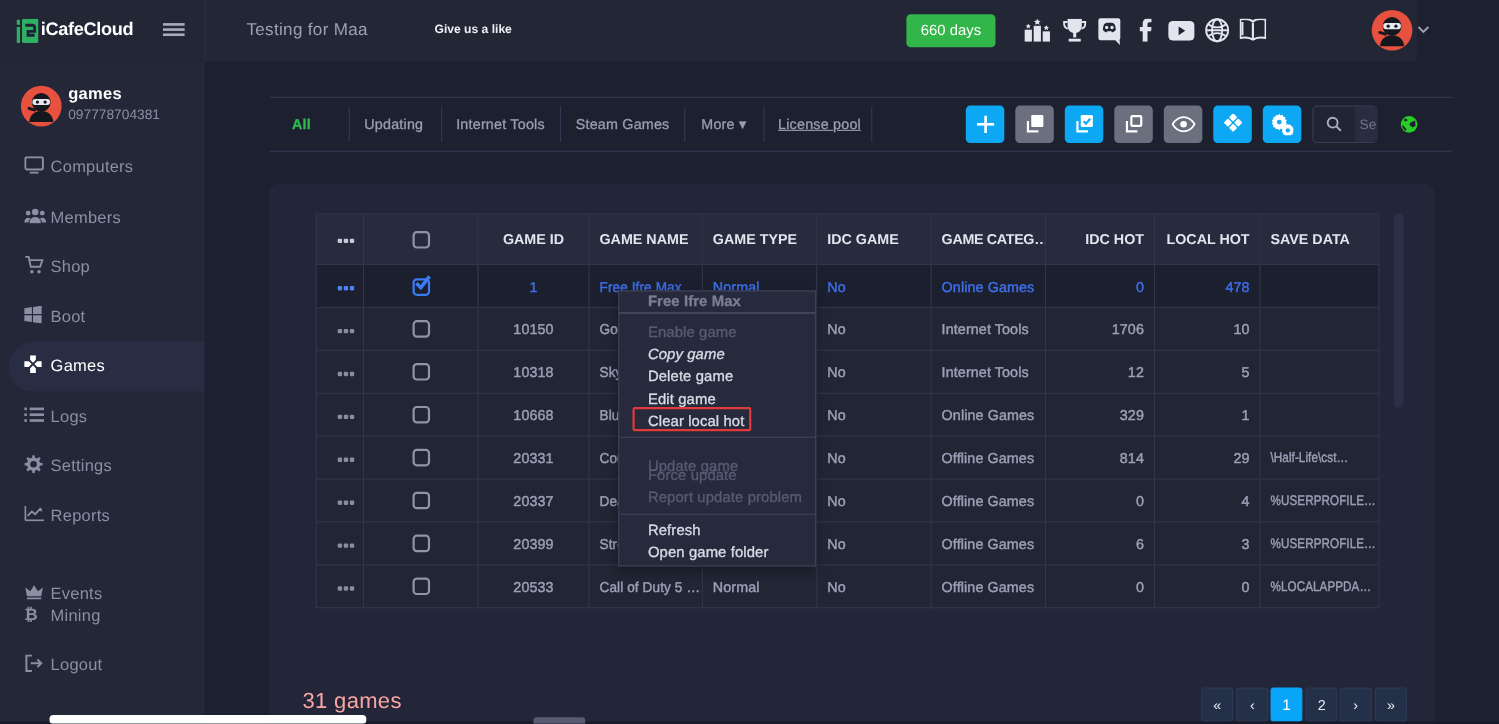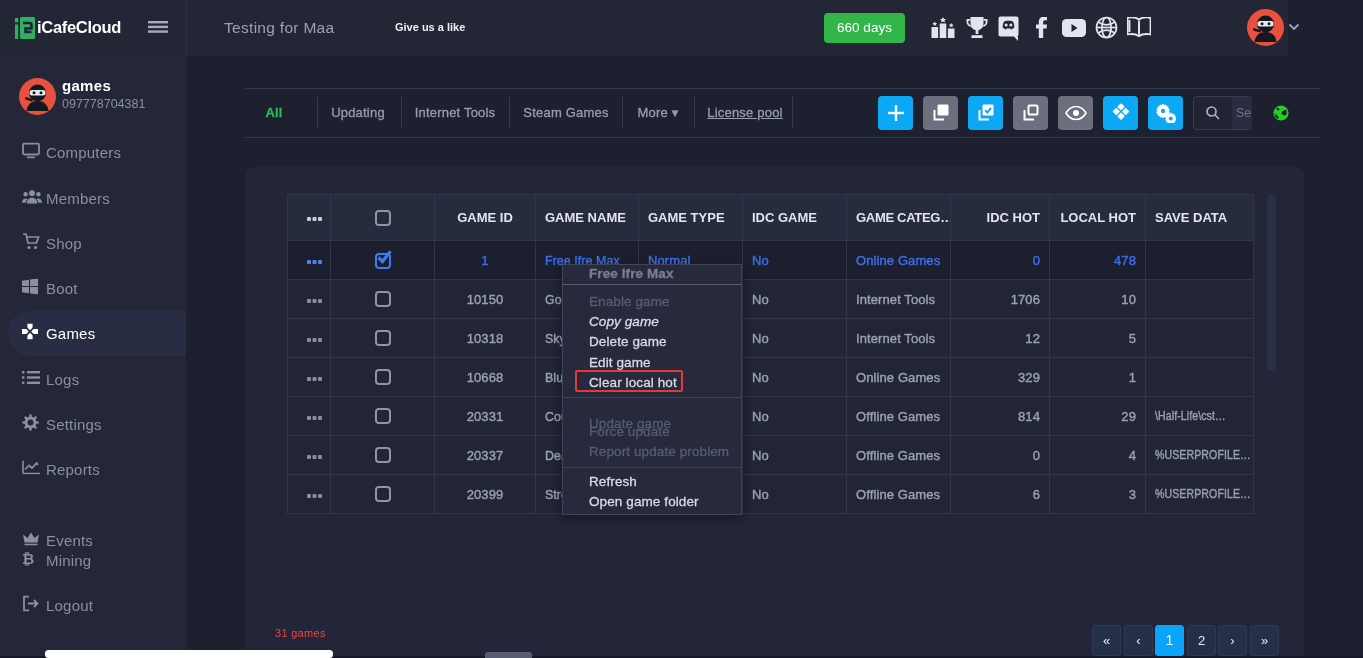--- a/index.html
+++ b/index.html
@@ -434,20 +434,32 @@
         <td class="tc"><span class="cb"></span></td>
         <td class="tc">20399</td>
         <td class="tl"><span style="display:inline-block; transform:scaleX(.95); transform-origin:0 50%; white-space:nowrap;">Street Fig</span></td>
         <td class="tl">Normal</td>
         <td class="tl">No</td>
         <td class="tl">Offline Games</td>
         <td class="tr">6</td>
         <td class="tr">3</td>
         <td class="tl" style="font-size:12.6px;"><span style="display:inline-block; transform:scaleX(.84); transform-origin:0 50%; white-space:nowrap;">%USERPROFILE…</span></td>
       </tr>
+      <tr>
+        <td class="tc"><span class="dots"></span></td>
+        <td class="tc"><span class="cb"></span></td>
+        <td class="tc">20533</td>
+        <td class="tl"><span style="display:inline-block; transform:scaleX(.95); transform-origin:0 50%; white-space:nowrap;">Call of Duty 5 …</span></td>
+        <td class="tl">Normal</td>
+        <td class="tl">No</td>
+        <td class="tl">Offline Games</td>
+        <td class="tr">0</td>
+        <td class="tr">0</td>
+        <td class="tl" style="font-size:12.6px;"><span style="display:inline-block; transform:scaleX(.84); transform-origin:0 50%; white-space:nowrap;">%LOCALAPPDA…</span></td>
+      </tr>
     </tbody>
   </table>
 
 <div class="abs" style="left:1267px; top:194px; width:9px; height:177px; background:#2b2f47; border-radius:4.5px;"></div>
 
 <div id="menu">
   <div class="it ttl" style="top: 0.5px;">Free Ifre Max</div>
   <div class="sep" style="top: 18.5px; background: rgb(85, 90, 110);"></div>
   <div class="it dim" style="top: 28.5px;">Enable game</div>
   <div class="it" style="top: 48.5px; font-style: italic;">Copy game</div>
@@ -457,21 +469,21 @@
   <div class="sep" style="top: 132px;"></div>
   <div class="it dim" style="top: 151px;">Update game</div>
   <div class="it dim" style="top: 159px;">Force update</div>
   <div class="it dim" style="top: 179px;">Report update problem</div>
   <div class="sep" style="top: 201.5px;"></div>
   <div class="it" style="top: 208.5px;">Refresh</div>
   <div class="it" style="top: 228.5px;">Open game folder</div>
 </div>
 <div class="abs" style="left:575px; top:370px; width:108px; height:22px; border:2px solid #e03a3a; border-radius:2px;"></div>
 
-<div class="abs" style="left:275px; top:627px; font-size:11px; color:#ef4444; letter-spacing:.3px;">31 games</div>
+<div class="abs" style="left:275px; top:627px; font-size:20px; color:#fca5a5; letter-spacing:.3px;">31 games</div>
 <div id="pager">
     <div class="pg" style="left:1092px;">«</div>
     <div class="pg" style="left:1124px;">‹</div>
     <div class="pg on" style="left:1155px;">1</div>
     <div class="pg" style="left:1187px;">2</div>
     <div class="pg" style="left:1218px;">›</div>
     <div class="pg" style="left:1250px;">»</div>
   </div>
 
 <div class="abs" style="left:0; top:655.5px; width:1363px; height:2.5px; background:#171a28;"></div>

